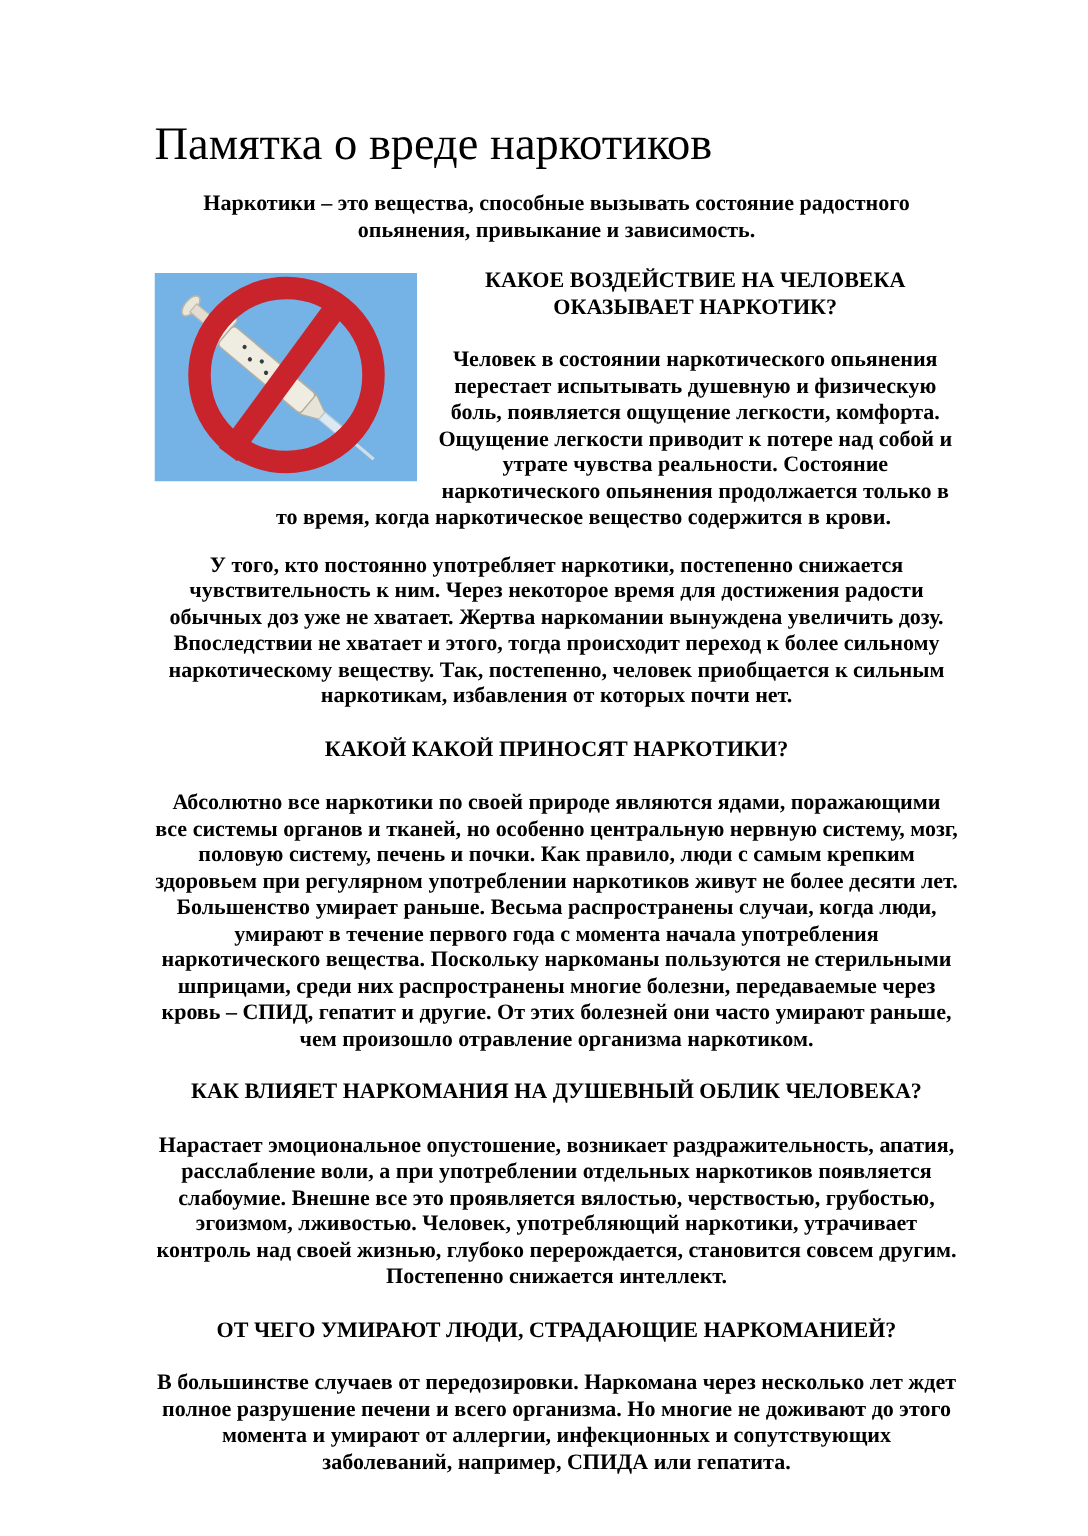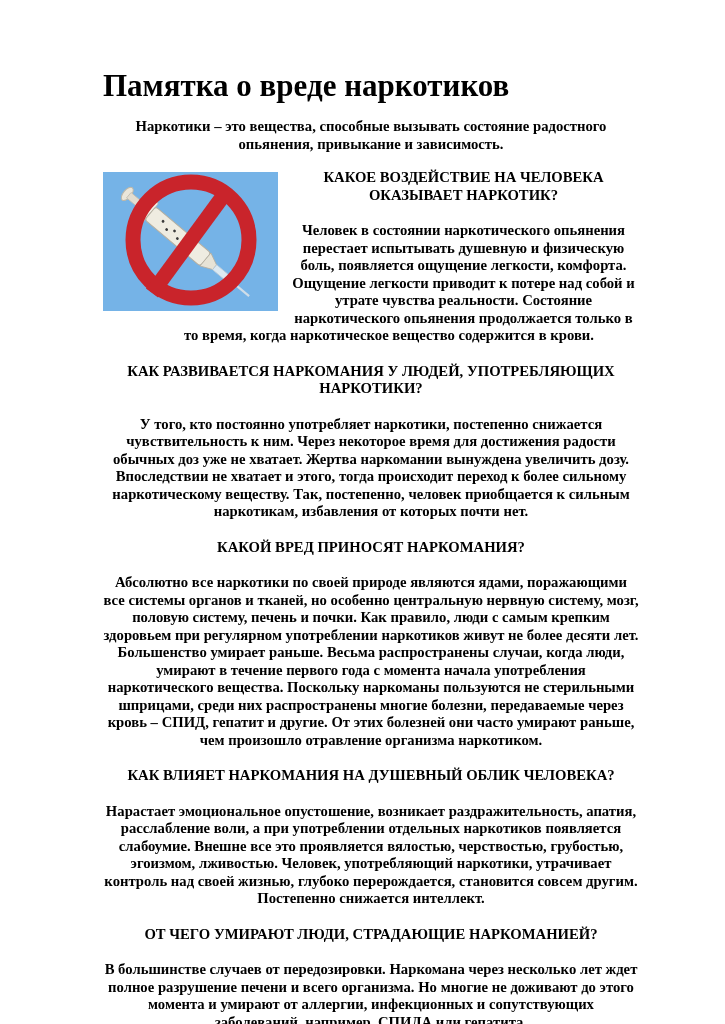--- a/index.html
+++ b/index.html
@@ -14,22 +14,22 @@
   .page {
     width: 725px;
     height: 1024px;
     padding: 64px 86px 20px 103px;
     overflow: hidden;
     background: #ffffff;
   }
   .doc-title {
     font-size: 31px;
     line-height: 36px;
-    font-weight: bold;
-    margin: 4px 0 14px 0;
+    font-weight: normal;
+    margin: 14px 0 14px 0;
   }
   .body-text {
     font-size: 14.7px;
     line-height: 17.5px;
     margin: 14px 0;
     text-align: center;
     font-weight: bold;
   }
   .sec-heading {
     font-size: 14.7px;
@@ -82,25 +82,24 @@
         <circle cx="88" cy="68" r="58" fill="none" stroke-width="15" stroke="#C9242B"></circle>
         <line x1="126" y1="16" x2="49" y2="121" stroke-width="15" stroke="#C9242B"></line>
       </svg>
     </div>
 
     <h2 class="sec-heading">КАКОЕ ВОЗДЕЙСТВИЕ НА ЧЕЛОВЕКА ОКАЗЫВАЕТ НАРКОТИК?</h2>
 
     <p class="body-text">Человек в состоянии наркотического опьянения перестает испытывать душевную и физическую боль, появляется ощущение легкости, комфорта. Ощущение легкости приводит к потере над собой и утрате чувства реальности. Состояние наркотического опьянения продолжается только в то время, когда наркотическое вещество содержится в крови.</p>
   </div>
 
-  <h2 class="sec-heading clear-heading">КАК РАЗВИВАЕТСЯ НАРКОМАНИЯ У ЛЮДЕЙ, УПОТРЕБЛЯЮЩИХ НАРКОТИКИ?</h2>
 
   <p class="body-text">У того, кто постоянно употребляет наркотики, постепенно снижается чувствительность к ним. Через некоторое время для достижения радости обычных доз уже не хватает. Жертва наркомании вынуждена увеличить дозу. Впоследствии не хватает и этого, тогда происходит переход к более сильному наркотическому веществу. Так, постепенно, человек приобщается к сильным наркотикам, избавления от которых почти нет.</p>
 
-  <h2 class="sec-heading">КАКОЙ ВРЕД ПРИНОСЯТ НАРКОМАНИЯ?</h2>
+  <h2 class="sec-heading">КАКОЙ КАКОЙ ПРИНОСЯТ НАРКОТИКИ?</h2>
 
   <p class="body-text">Абсолютно все наркотики по своей природе являются ядами, поражающими все системы органов и тканей, но особенно центральную нервную систему, мозг, половую систему, печень и почки. Как правило, люди с самым крепким здоровьем при регулярном употреблении наркотиков живут не более десяти лет. Большенство умирает раньше. Весьма распространены случаи, когда люди, умирают в течение первого года с момента начала употребления наркотического вещества. Поскольку наркоманы пользуются не стерильными шприцами, среди них распространены многие болезни, передаваемые через кровь – СПИД, гепатит и другие. От этих болезней они часто умирают раньше, чем произошло отравление организма наркотиком.</p>
 
   <h2 class="sec-heading">КАК ВЛИЯЕТ НАРКОМАНИЯ НА ДУШЕВНЫЙ ОБЛИК ЧЕЛОВЕКА?</h2>
 
   <p class="body-text">Нарастает эмоциональное опустошение, возникает раздражительность, апатия, расслабление воли, а при употреблении отдельных наркотиков появляется слабоумие. Внешне все это проявляется вялостью, черствостью, грубостью, эгоизмом, лживостью. Человек, употребляющий наркотики, утрачивает контроль над своей жизнью, глубоко перерождается, становится совсем другим. Постепенно снижается интеллект.</p>
 
   <h2 class="sec-heading">ОТ ЧЕГО УМИРАЮТ ЛЮДИ, СТРАДАЮЩИЕ НАРКОМАНИЕЙ?</h2>
 
   <p class="body-text">В большинстве случаев от передозировки. Наркомана через несколько лет ждет полное разрушение печени и всего организма. Но многие не доживают до этого момента и умирают от аллергии, инфекционных и сопутствующих заболеваний, например, СПИДА или гепатита.</p>

